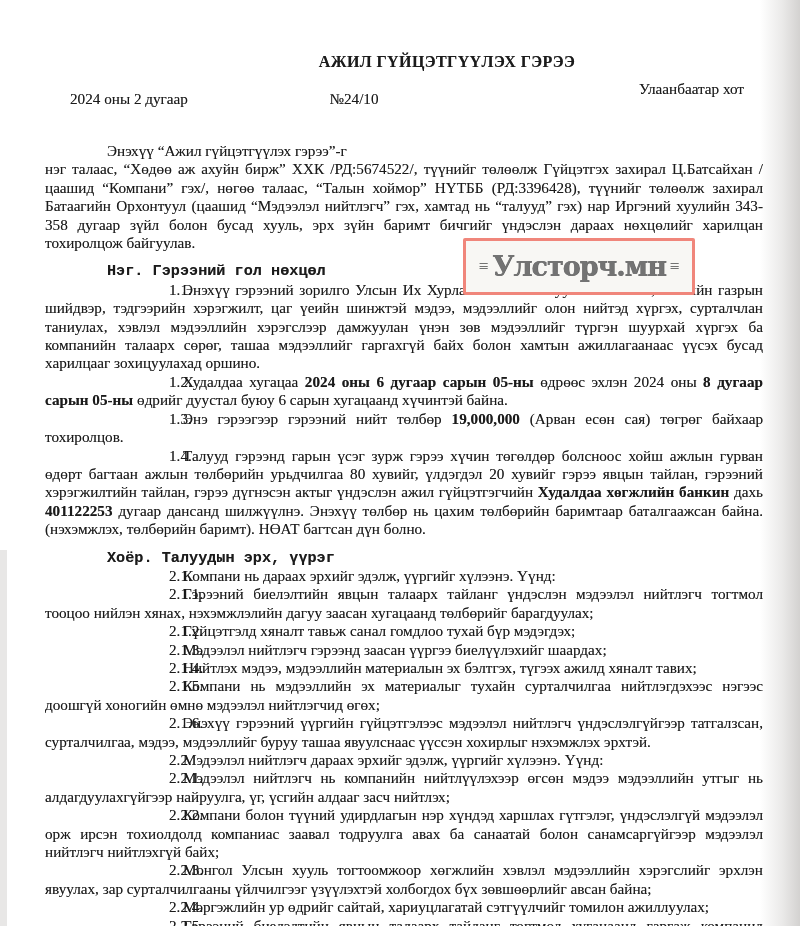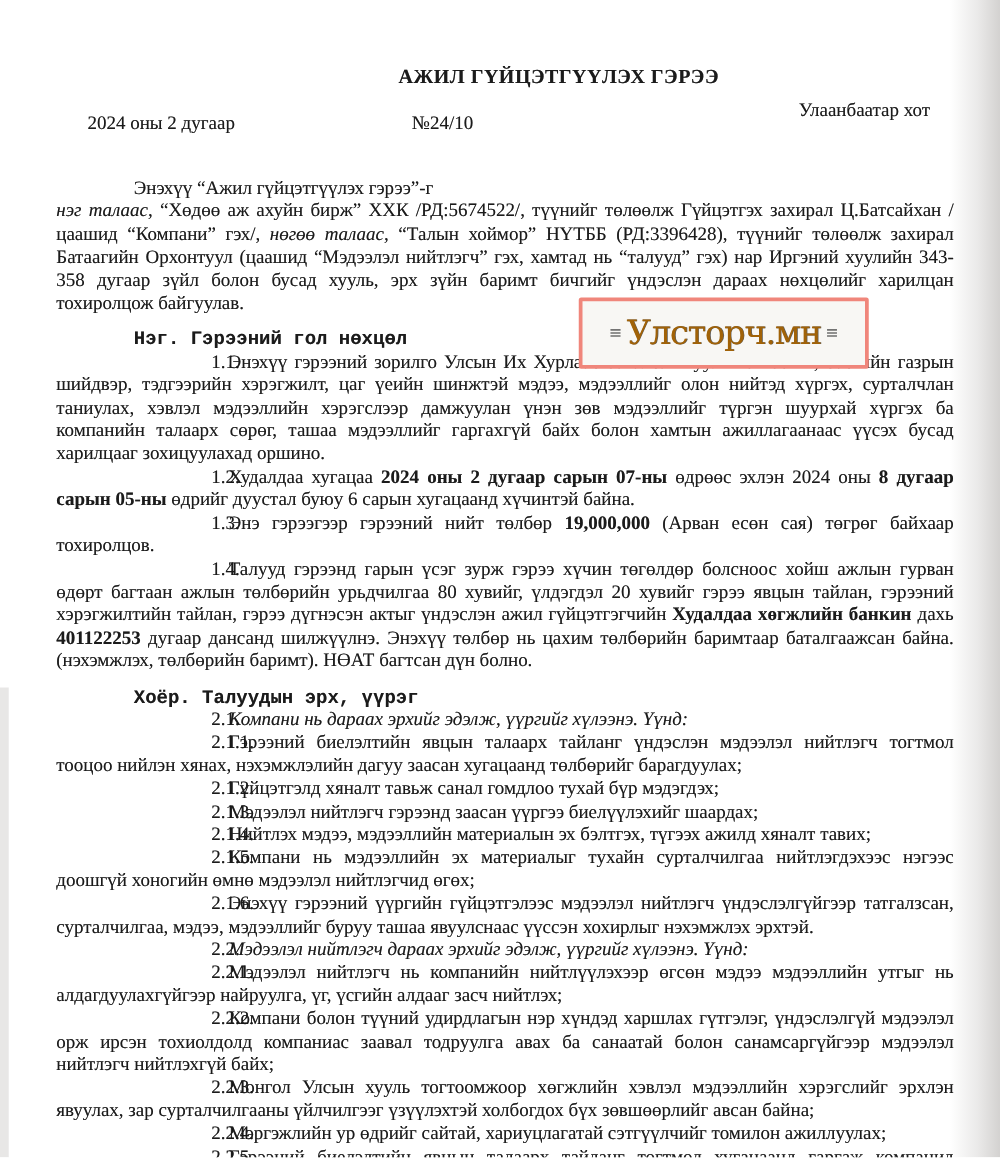--- a/index.html
+++ b/index.html
@@ -34,32 +34,32 @@
   .bodytext {
     position:absolute; left:45px; top:142px; width:718px;
     font-size:15.2px; line-height:18.4px; text-align:justify;
   }
   .bodytext p { margin:0; }
   .lead-line { text-indent:62px; }
   .sec-heading { font-weight:bold; text-indent:62px; margin-top:10px !important;font-family:Liberation Mono, monospace; }
   .clause { text-indent:62px; }
   .cnum { display:inline-block; width:76px; font-style:normal; }
   .bd { font-weight:bold; }
-  .it { font-style:italic; }
+  .it { }
 
   .watermark {
     position:absolute; left:463px; top:238px; width:232px; height:57px;
     border:3px solid #f0867b; border-radius:2px;
     background:#f8f7f4;
     display:flex; align-items:center; justify-content:center;
     z-index:5; box-sizing:border-box;
   }
   .wm-text {
-    font-family:"DejaVu Serif",serif; font-weight:normal; font-size:27px;
-    color:#a16207; letter-spacing:-1px;
+    font-family:"DejaVu Serif",serif; font-weight:bold; font-size:27px;
+    color:#737373; letter-spacing:-1px;
     text-shadow:0.5px 0 0 #5e5e5e;
     margin:0 4px;
   }
   .wm-wing { font-size:17px; color:#666; line-height:1; }
 </style>
 </head>
 <body>
 
 <div class="page">
   <div class="edge-right"></div>
@@ -71,21 +71,21 @@
     <div>2024 оны 2 дугаар</div>
   </div>
   <div class="hdr-num">№24/10</div>
   <div class="hdr-city">Улаанбаатар хот</div>
 
   <div class="bodytext" id="contract-body">
       <p class="lead-line">Энэхүү “Ажил гүйцэтгүүлэх гэрээ”-г</p>
       <p><span class="it">нэг талаас, </span><span>“Хөдөө аж ахуйн бирж” ХХК /РД:5674522/, түүнийг төлөөлж Гүйцэтгэх захирал Ц.Батсайхан /цаашид “Компани” гэх/, </span><span class="it">нөгөө талаас, </span><span>“Талын хоймор” НҮТББ (РД:3396428), түүнийг төлөөлж захирал Батаагийн Орхонтуул (цаашид “Мэдээлэл нийтлэгч” гэх, хамтад нь “талууд” гэх) нар Иргэний хуулийн 343-358 дугаар зүйл болон бусад хууль, эрх зүйн баримт бичгийг үндэслэн дараах нөхцөлийг харилцан тохиролцож байгуулав.</span></p>
       <p class="sec-heading">Нэг. Гэрээний гол нөхцөл</p>
       <p class="clause"><span class="cnum">1.1.</span><span>Энэхүү гэрээний зорилго Улсын Их Хурлаас баталсан хууль тогтоомж, Засгийн газрын шийдвэр, тэдгээрийн хэрэгжилт, цаг үеийн шинжтэй мэдээ, мэдээллийг олон нийтэд хүргэх, сурталчлан таниулах, хэвлэл мэдээллийн хэрэгслээр дамжуулан үнэн зөв мэдээллийг түргэн шуурхай хүргэх ба компанийн талаарх сөрөг, ташаа мэдээллийг гаргахгүй байх болон хамтын ажиллагаанаас үүсэх бусад харилцааг зохицуулахад оршино.</span></p>
-      <p class="clause"><span class="cnum">1.2.</span><span>Худалдаа хугацаа </span><span class="bd">2024 оны 2 дугаар сарын 07-ны </span><span>өдрөөс эхлэн 2024 оны </span><span class="bd">8 дугаар сарын 05-ны </span><span>өдрийг дуустал буюу 6 сарын хугацаанд хүчинтэй байна.</span></p>
+      <p class="clause"><span class="cnum">1.2.</span><span>Худалдаа хугацаа </span><span class="bd">2024 оны 6 дугаар сарын 05-ны </span><span>өдрөөс эхлэн 2024 оны </span><span class="bd">8 дугаар сарын 05-ны </span><span>өдрийг дуустал буюу 6 сарын хугацаанд хүчинтэй байна.</span></p>
       <p class="clause"><span class="cnum">1.3.</span><span>Энэ гэрээгээр гэрээний нийт төлбөр </span><span class="bd">19,000,000 </span><span>(Арван есөн сая) төгрөг байхаар тохиролцов.</span></p>
       <p class="clause"><span class="cnum">1.4.</span><span>Талууд гэрээнд гарын үсэг зурж гэрээ хүчин төгөлдөр болсноос хойш ажлын гурван өдөрт багтаан ажлын төлбөрийн урьдчилгаа 80 хувийг, үлдэгдэл 20 хувийг гэрээ явцын тайлан, гэрээний хэрэгжилтийн тайлан, гэрээ дүгнэсэн актыг үндэслэн ажил гүйцэтгэгчийн </span><span class="bd">Худалдаа хөгжлийн банкин </span><span>дахь  </span><span class="bd">401122253 </span><span>дугаар дансанд шилжүүлнэ. Энэхүү төлбөр нь цахим төлбөрийн баримтаар баталгаажсан байна. (нэхэмжлэх, төлбөрийн баримт). НӨАТ багтсан дүн болно.</span></p>
       <p class="sec-heading">Хоёр. Талуудын эрх, үүрэг</p>
       <p class="clause"><span class="cnum">2.1.</span><span class="it">Компани нь дараах эрхийг эдэлж, үүргийг хүлээнэ. Үүнд:</span></p>
       <p class="clause"><span class="cnum">2.1.1.</span><span>Гэрээний биелэлтийн явцын талаарх тайланг үндэслэн мэдээлэл нийтлэгч тогтмол тооцоо нийлэн хянах, нэхэмжлэлийн дагуу заасан хугацаанд төлбөрийг барагдуулах;</span></p>
       <p class="clause"><span class="cnum">2.1.2.</span><span>Гүйцэтгэлд хяналт тавьж санал гомдлоо тухай бүр мэдэгдэх;</span></p>
       <p class="clause"><span class="cnum">2.1.3.</span><span>Мэдээлэл нийтлэгч гэрээнд заасан үүргээ биелүүлэхийг шаардах;</span></p>
       <p class="clause"><span class="cnum">2.1.4.</span><span>Нийтлэх мэдээ, мэдээллийн материалын эх бэлтгэх, түгээх ажилд хяналт тавих;</span></p>
       <p class="clause"><span class="cnum">2.1.5.</span><span>Компани нь мэдээллийн эх материалыг тухайн сурталчилгаа нийтлэгдэхээс нэгээс доошгүй хоногийн өмнө мэдээлэл нийтлэгчид өгөх;</span></p>
       <p class="clause"><span class="cnum">2.1.6.</span><span>Энэхүү гэрээний үүргийн гүйцэтгэлээс мэдээлэл нийтлэгч үндэслэлгүйгээр татгалзсан, сурталчилгаа, мэдээ, мэдээллийг буруу ташаа явуулснаас үүссэн хохирлыг нэхэмжлэх эрхтэй.</span></p>

